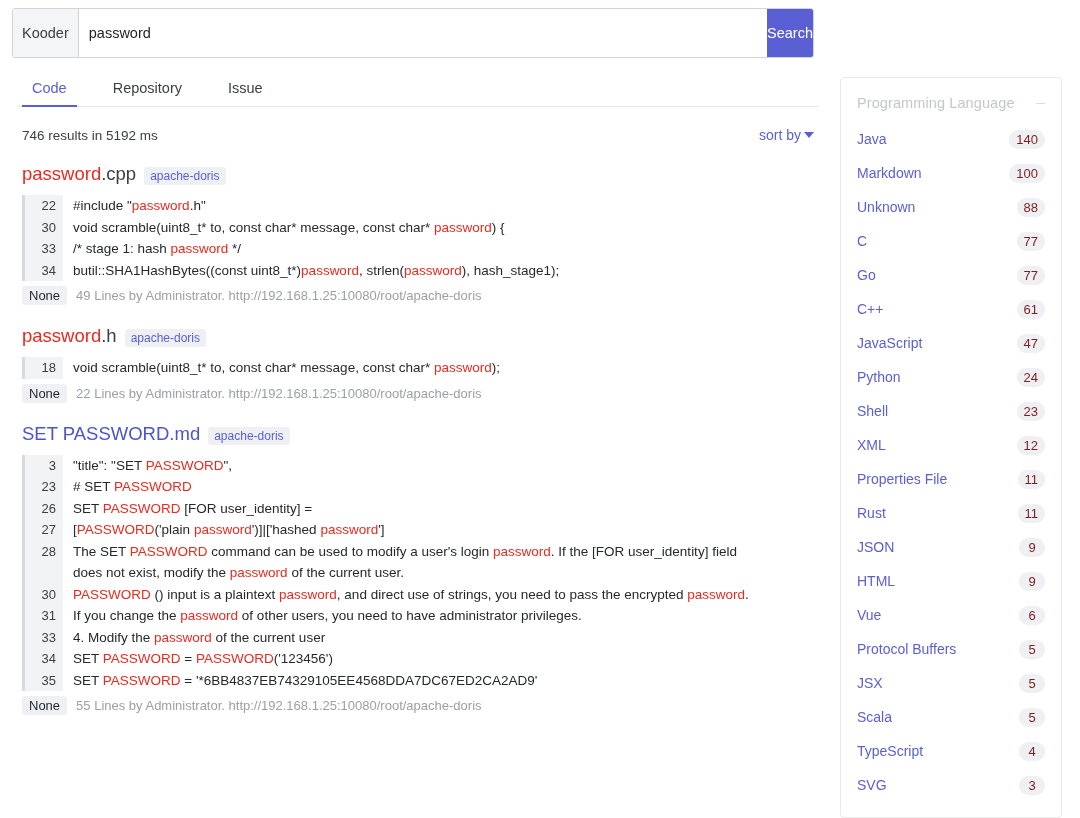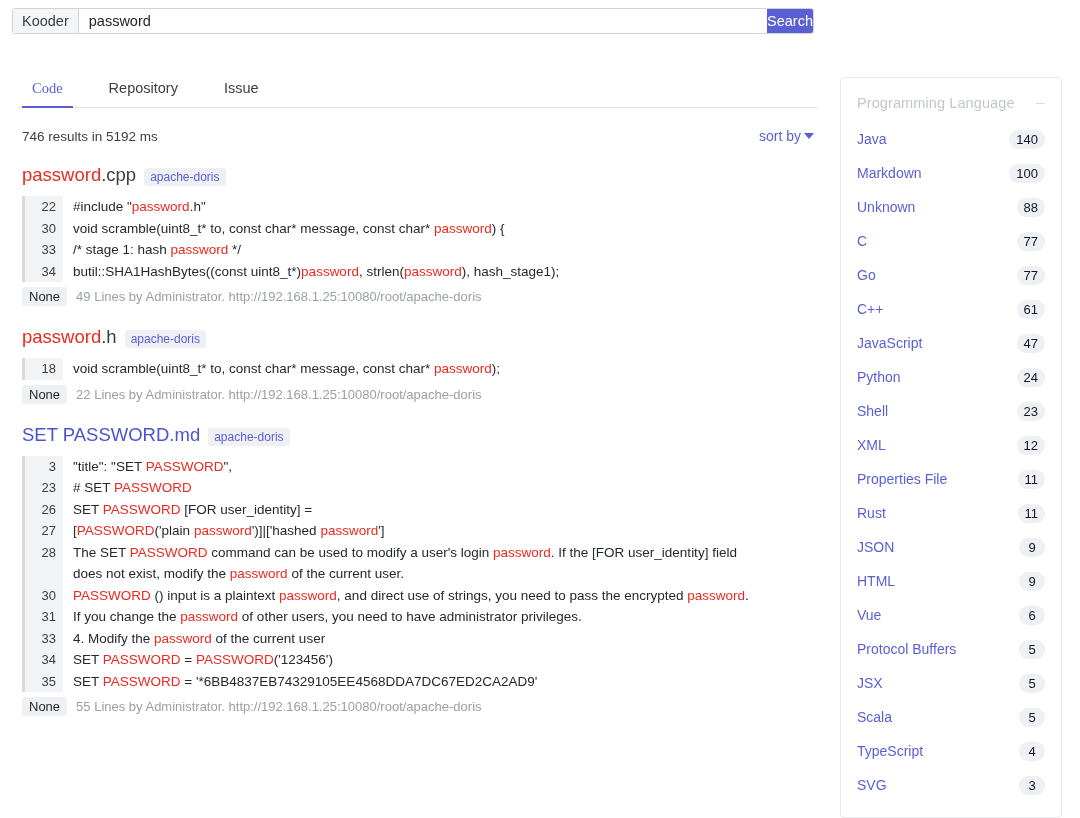--- a/index.html
+++ b/index.html
@@ -9,21 +9,21 @@
     background: #ffffff;
     font-family: "Liberation Sans", sans-serif;
     color: #24292e;
     overflow: hidden;
   }
 
   
   .searchbar {
     position: absolute;
     left: 12px; top: 8px;
-    width: 802px; height: 26px;
+    width: 802px; height: 50px;
     display: flex;
     border: 1px solid #ced4da;
     border-radius: 3px;
     background: #fff;
     overflow: hidden;
   }
   .brand-prefix {
     display: flex; align-items: center;
     padding: 0 9px;
     background: #f4f5f7;
@@ -68,21 +68,20 @@
     padding: 6px 10px 9px 10px;
     font-size: 14.5px;
     color: #3c4043;
     cursor: pointer;
     border-bottom: 2px solid transparent;
     margin-bottom: -1px;
   }
   .tab.active {
     color: #5a5fd4;
     border-bottom-color: #5a5fd4;
-    font-family: Liberation Serif, serif;
   }
 
   .resultline {
     display: flex;
     align-items: center;
     justify-content: space-between;
     margin-top: 20px;
     padding: 0 4px;
   }
   .result-count {
@@ -206,21 +205,21 @@
     justify-content: space-between;
     padding: 7.5px 16px;
     cursor: pointer;
   }
   .facet-label {
     font-size: 14px;
     color: #5a5fd4;
   }
   .facet-count {
     font-size: 13px;
-    color: #0f172a;
+    color: #7f1d1d;
     background: #eef0f3;
     border-radius: 9px;
     padding: 2px 7px;
     min-width: 26px;
     text-align: center;
   }
 </style>
 </head>
 <body>
 

